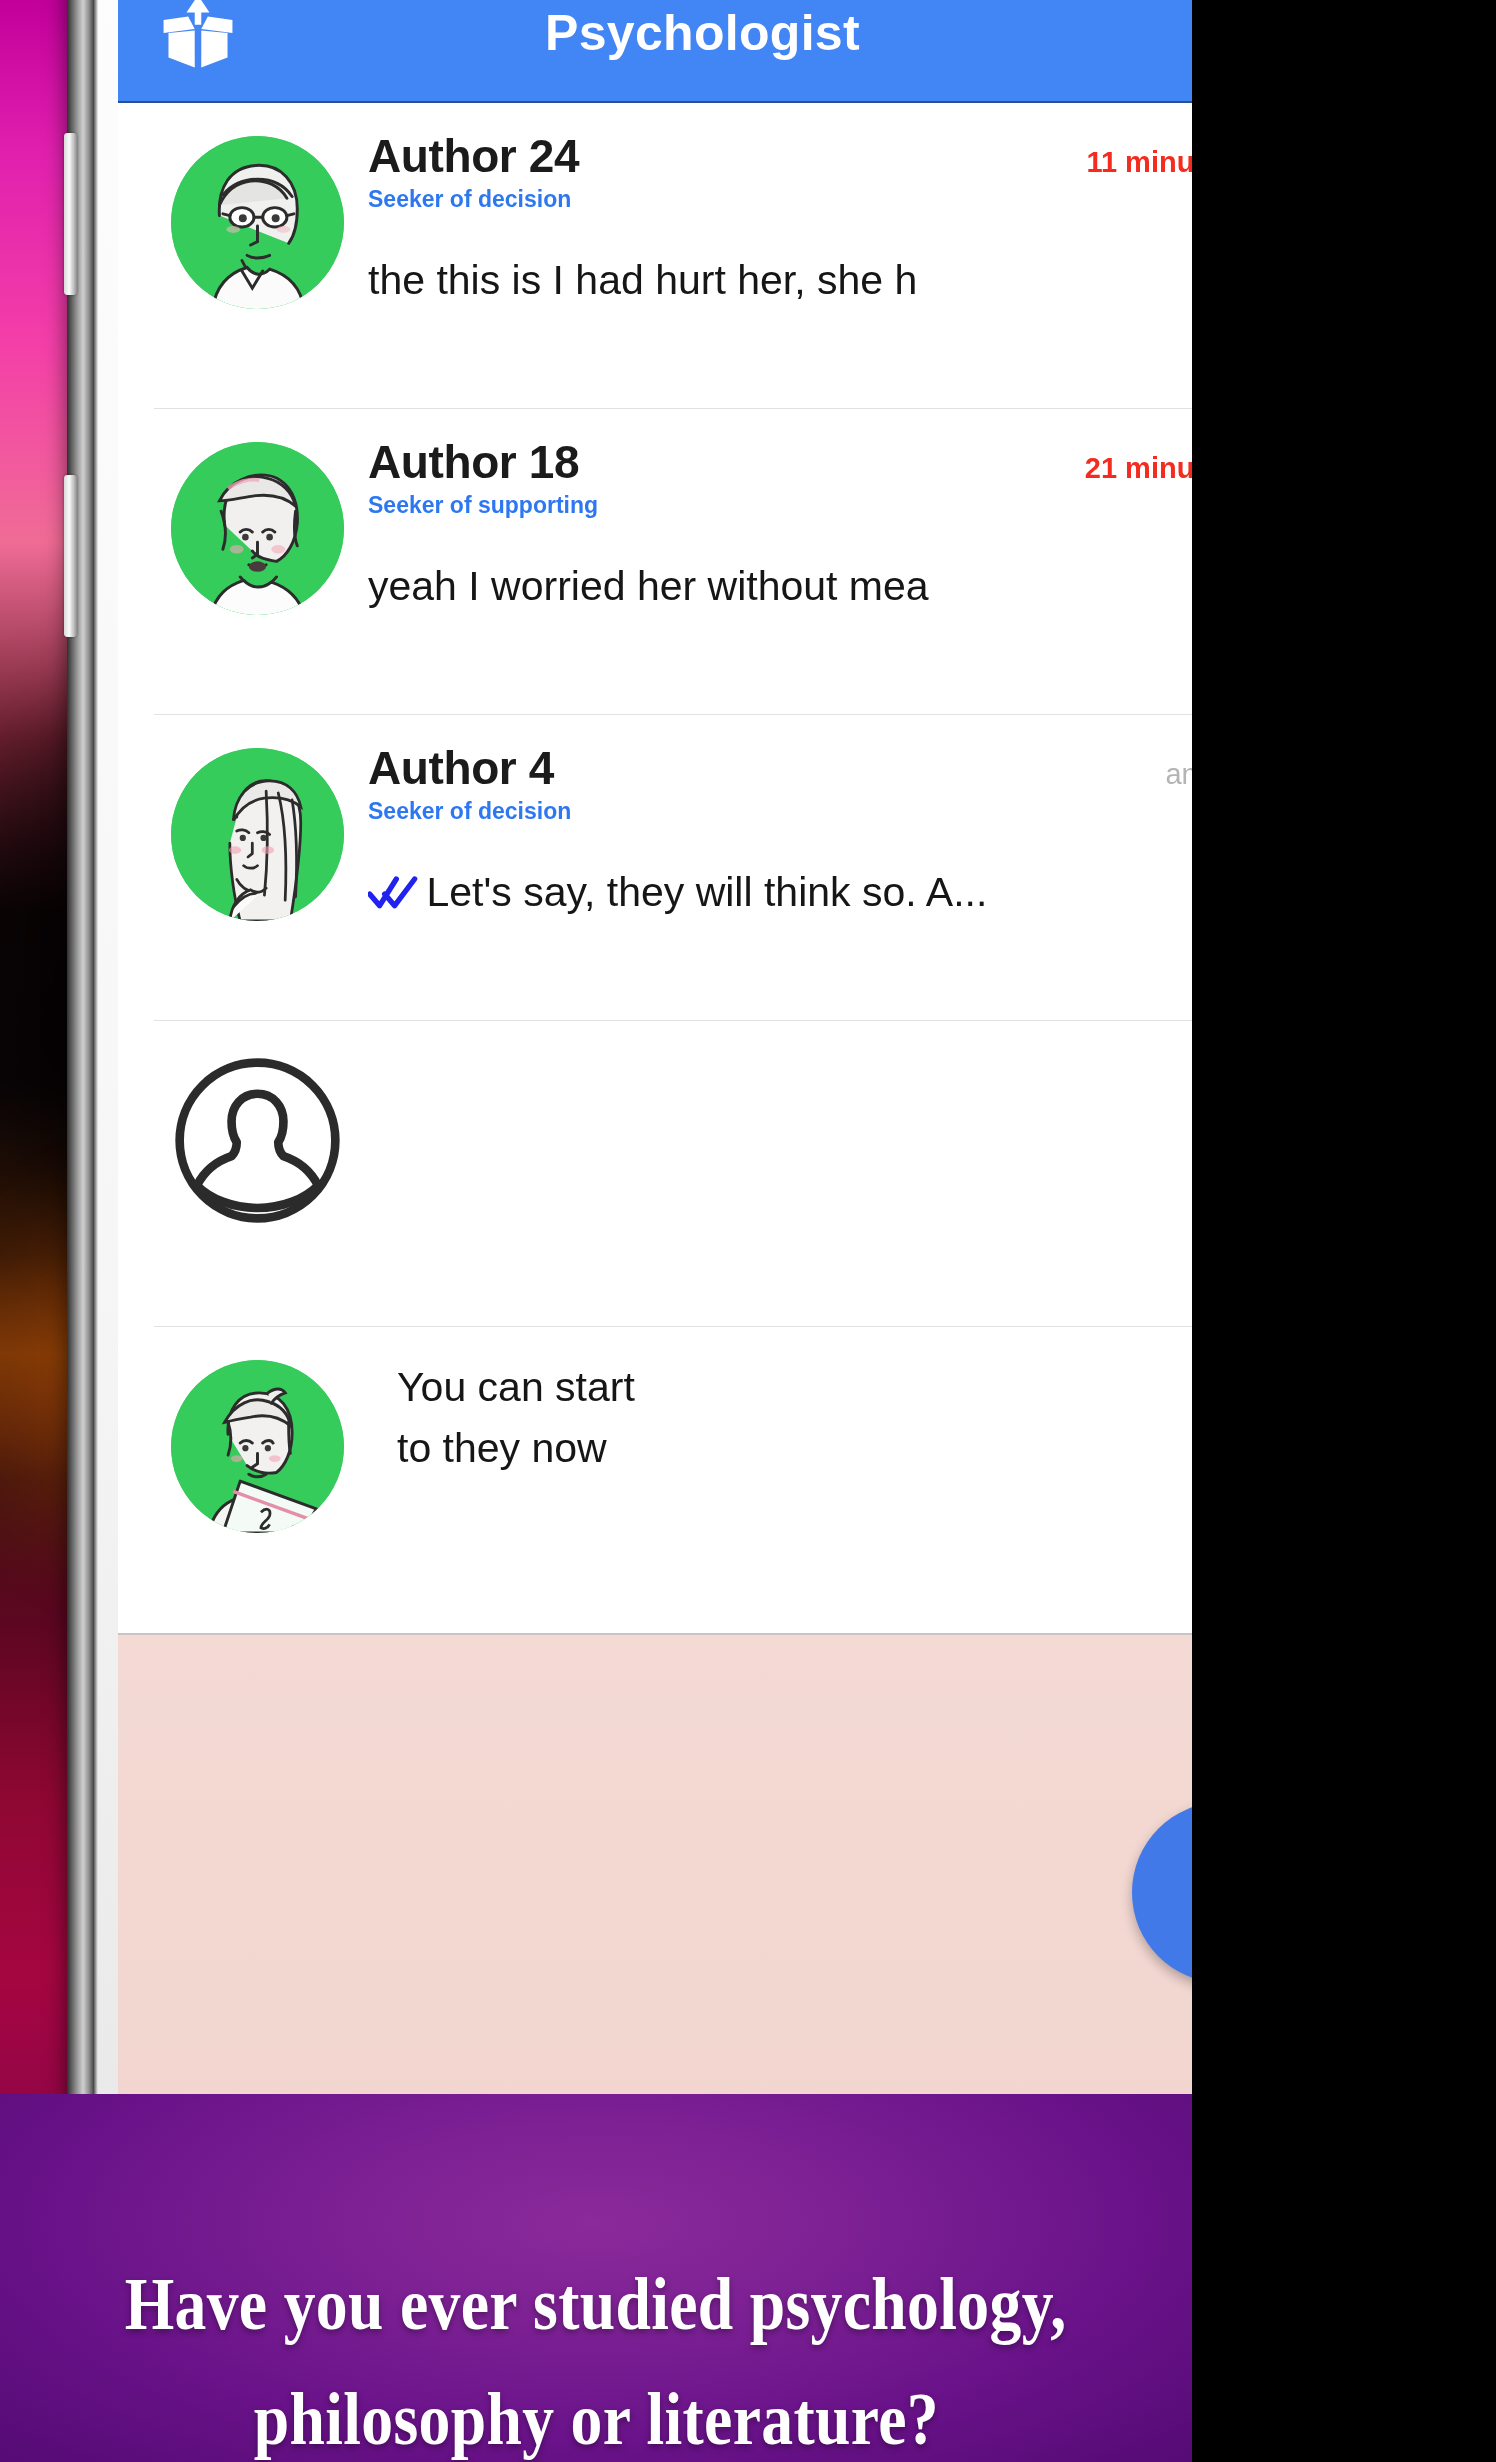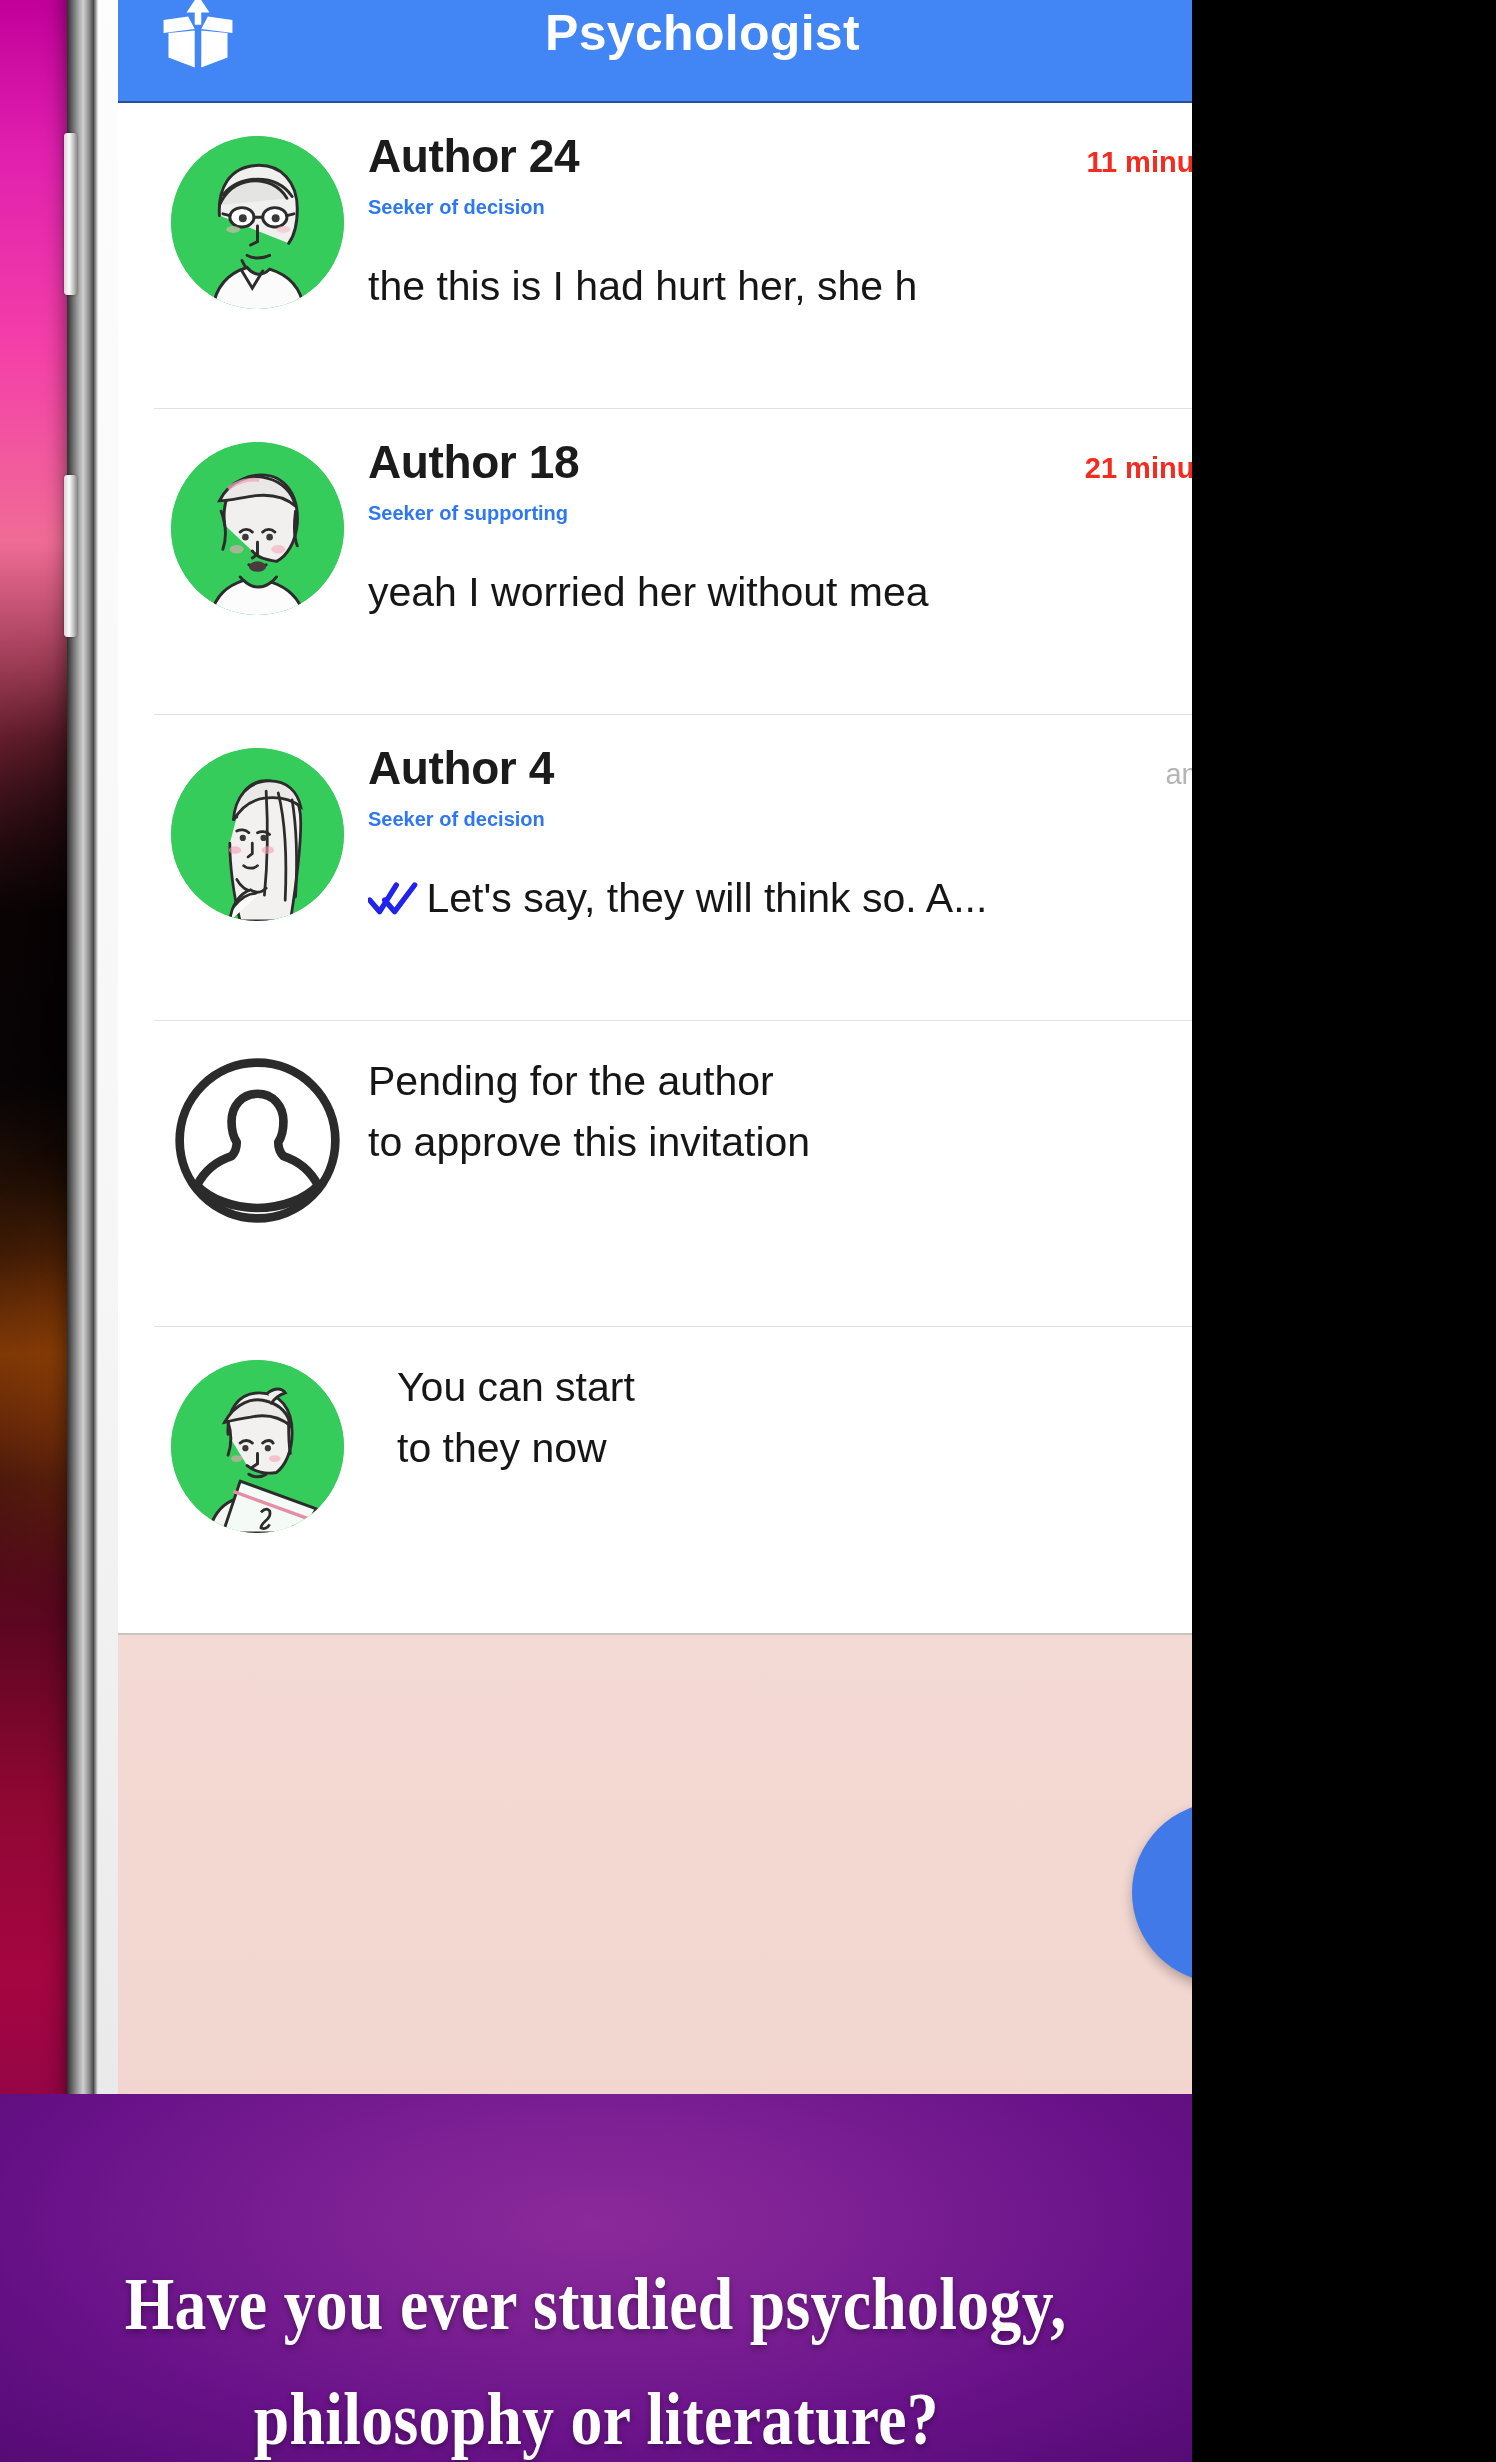--- a/index.html
+++ b/index.html
@@ -149,21 +149,21 @@
   .avatar-empty { background: transparent; }
 
   .rowbody { flex: 1 1 auto; min-width:0; padding-right: 5.1px; }
   .rowhead { display:flex; align-items: baseline; }
   .author {
     font-size: 46px; font-weight: 700; color: #1b1b1b; letter-spacing: -0.4px;
     white-space: nowrap;
   }
   .when { margin-left:auto; font-size: 29px; font-weight: 700; color:#f42b1f; white-space:nowrap; padding-right: 38px;}
   .when.muted { color: #b4b4b4; font-weight: 400; padding-right: 13.7px;}
-  .role { font-size: 20px; font-weight: 700; color:#2d77f0; margin-top: 13px; }
+  .role { font-size: 23px; font-weight: 700; color:#2d77f0; margin-top: 3px; }
   .preview {
     margin-top: 44px; font-size: 41px; color:#161616; white-space:nowrap;
     display:flex; align-items:center; gap: 8.5px;
     -webkit-mask-image: linear-gradient(90deg,#000 0%,#000 82%,rgba(0,0,0,.25) 95%, rgba(0,0,0,0) 100%);
             mask-image: linear-gradient(90deg,#000 0%,#000 82%,rgba(0,0,0,.25) 95%, rgba(0,0,0,0) 100%);
   }
   .preview.nofade { -webkit-mask-image:none; mask-image:none; }
   .ic-ticks { width: 50px; height: 38px; flex:0 0 auto; }
   .two-line { margin-top: 6.8px; font-size: 41px; color:#161616; line-height: 1.33; }
 
@@ -375,24 +375,20 @@
           </div>
 
           <div class="row">
             <div class="avatar avatar-empty">
               <svg viewBox="0 0 100 100" aria-hidden="true">
                 <circle cx="50" cy="50" r="45" fill="none" stroke="#2b2b2b" stroke-width="5"></circle>
                 <path d="M50 23c9 0 15 7 15 16 0 5-1 9-3 12 0 4 1 6 3 8 9 3 16 9 20 17
                          -8 8-21 13-35 13s-27-5-35-13c4-8 11-14 20-17 2-2 3-4 3-8
                          -2-3-3-7-3-12 0-9 6-16 15-16z" fill="none" stroke="#2b2b2b" stroke-width="5" stroke-linejoin="round"></path>
               </svg>
-            </div>
-            <div class="rowbody">
-              <div class="two-line">Pending for the author</div>
-              <div class="two-line">to approve this invitation</div>
             </div>
           </div>
 
           <div class="row">
             <div class="avatar">
               <svg viewBox="0 0 100 100" aria-hidden="true">
                 <circle cx="50" cy="50" r="50" fill="#35cc5c"></circle>
                 <g fill="none" stroke="#2c2c2c" stroke-width="1.7" stroke-linecap="round">
                   <path d="M33 43c-1-14 6-24 18-24s19 9 19 23c0 11-4 19-9 23-6 1-12 0-17-4" fill="#f3f1f0"></path>
                   <path d="M31 36c6-11 16-15 25-12 7 2 12 7 13 14-6-5-14-7-23-5-6 1-11 2-15 3z" fill="#eceae9"></path>

